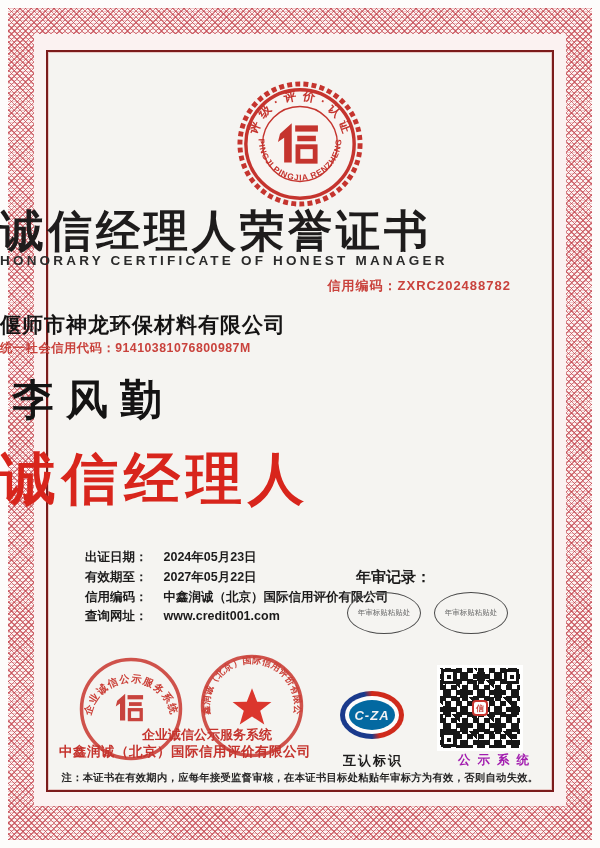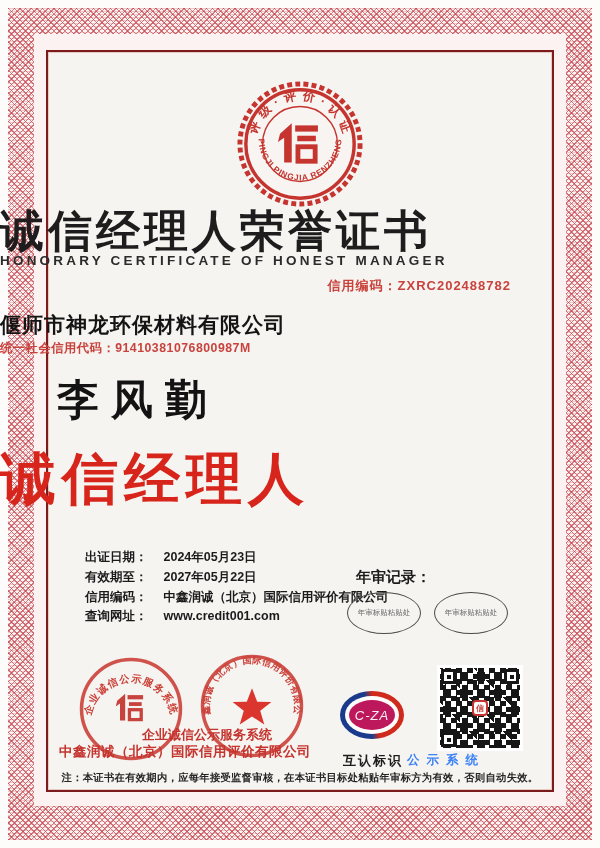--- a/index.html
+++ b/index.html
@@ -23,21 +23,21 @@
   .center{left:0;right:0;}
 
   
   .title{top:202px;font-size:44px;font-weight:900;letter-spacing:4px;color:#1e1c1c;}
   .subtitle{top:253px;font-size:13.5px;font-weight:bold;letter-spacing:3.2px;color:#2b2b2b;}
   .credit-line{top:277px;right:89px;font-size:13px;font-weight:bold;color:#c9423c;letter-spacing:1px;}
 
   
   .company{top:311px;font-size:21px;font-weight:900;color:#151414;letter-spacing:1px;}
   .uscc{top:340px;font-size:12.3px;font-weight:bold;color:#c9423c;letter-spacing:.5px;}
-  .person{top:372px;font-size:42px;font-weight:900;color:#141313;letter-spacing:12px;text-indent:12px;padding-left:45px;}
+  .person{top:372px;font-size:42px;font-weight:900;color:#141313;letter-spacing:12px;text-indent:12px;}
   .honor{top:442px;font-size:56px;font-weight:900;color:#d8251c;letter-spacing:6px;font-family:"DejaVu Serif","Liberation Serif",serif;}
 
   
   .fields{left:85px;top:548px;font-size:12.5px;font-weight:bold;color:#1c1b1b;}
   .field-row{height:19.8px;line-height:19.8px;white-space:nowrap;}
   .field-row .lbl{margin-right:16px;}
 
   
   .ar-label{left:356px;top:568px;font-size:15px;font-weight:bold;color:#1c1b1b;font-family:Liberation Mono, monospace;}
   .sticker{top:592px;width:72px;height:40px;border:1.6px solid #4a4a4a;border-radius:50%;
@@ -49,37 +49,37 @@
   .seal1{left:78px;top:656px;}
   .seal2{left:199px;top:653px;}
   .seal-caption1{left:117px;width:180px;top:726px;text-align:center;font-size:13px;font-weight:900;color:#c5342e;}
   .seal-caption2{left:43px;width:284px;top:743px;text-align:center;font-size:13.5px;font-weight:900;color:#c5342e;letter-spacing:.5px;}
 
   
   .cza{left:340px;top:691px;width:64px;height:48px;border-radius:50%;
     background:conic-gradient(from 210deg,#1a3a8c 0 130deg,#cf2a1b 150deg 310deg,#1a3a8c 330deg 360deg);
     display:flex;align-items:center;justify-content:center;}
   .cza-inner-white{width:54px;height:38px;border-radius:50%;background:#fdfcfb;display:flex;align-items:center;justify-content:center;}
-  .cza-inner{width:46px;height:30px;border-radius:50%;background:#be185d;color:#f2f2f4;
-    display:flex;align-items:center;justify-content:center;font-size:13px;font-weight:400;font-style:italic;letter-spacing:1px;}
+  .cza-inner{width:46px;height:30px;border-radius:50%;background:#0369a1;color:#f2f2f4;
+    display:flex;align-items:center;justify-content:center;font-size:13px;font-weight:700;font-style:italic;letter-spacing:1px;}
   .cza-caption{left:330px;width:86px;top:752px;text-align:center;font-size:13px;font-weight:900;color:#1d1c1c;letter-spacing:2px;}
 
   
   .qr{left:440px;top:668px;width:80px;height:80px;background-color:#fff;
     background-image:
       repeating-conic-gradient(#161616 0% 25%, transparent 0% 50%),
       repeating-conic-gradient(transparent 0% 25%, #161616 0% 37%, transparent 0% 75%, #161616 0% 100%);
     background-size:11px 11px,17px 17px;background-position:0 0,3px 4px;
     box-shadow:0 0 0 3px #fff;}
   .finder{position:absolute;width:15px;height:15px;border:3px solid #161616;background:#fff;box-sizing:border-box;}
   .finder::after{content:"";position:absolute;left:2.5px;top:2.5px;width:4px;height:4px;background:#161616;}
   .f-tl{left:1px;top:1px;}.f-tr{right:1px;top:1px;}.f-bl{left:1px;bottom:1px;}
   .qr-logo{position:absolute;left:32px;top:32px;width:16px;height:16px;background:#fff;border:2px solid #c5342e;border-radius:4px;box-sizing:border-box;
     display:flex;align-items:center;justify-content:center;font-size:8px;color:#c5342e;font-weight:bold;}
-  .qr-caption{left:400px;width:112px;top:752px;text-align:left;font-size:12.5px;font-weight:900;color:#3b82f6;letter-spacing:7px;text-indent:7px;}
+  .qr-caption{left:424px;width:112px;top:752px;text-align:right;font-size:12.5px;font-weight:900;color:#a21caf;letter-spacing:7px;text-indent:7px;}
 
   
   .note{top:771px;left:52px;right:52px;text-align:center;font-size:10.3px;font-weight:bold;color:#262525;letter-spacing:.3px;white-space:nowrap;}
 
   svg text{font-family:"Liberation Sans",sans-serif;}
 </style>
 </head>
 <body>
 
 <div class="page">

